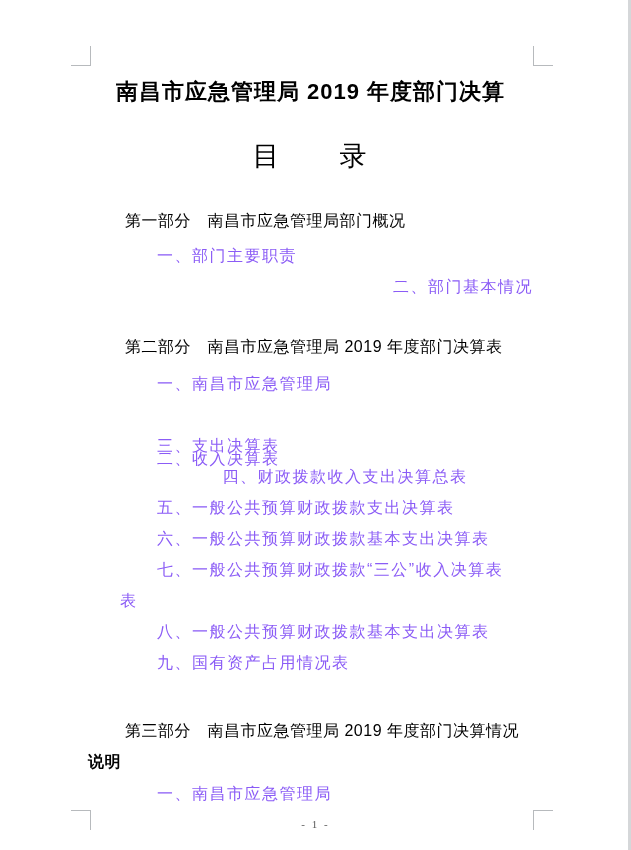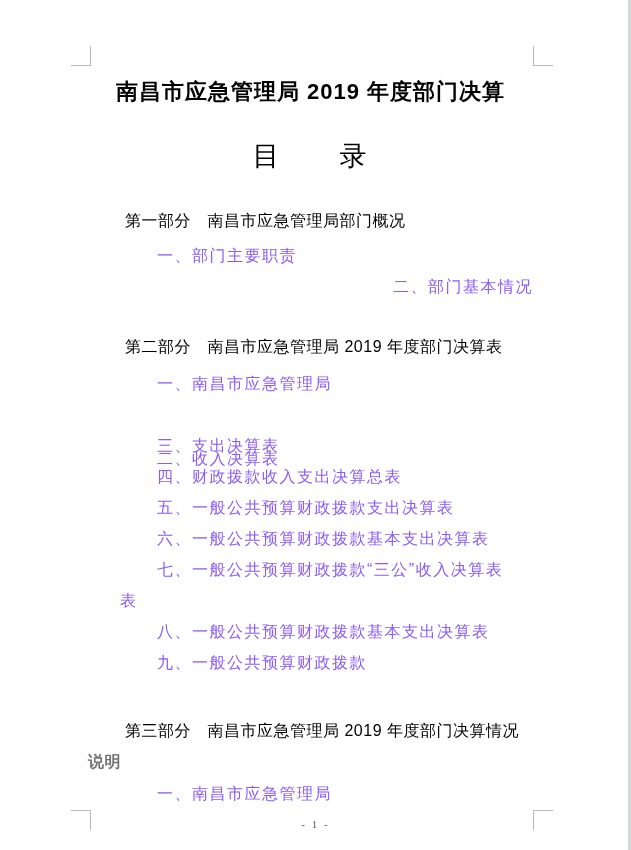--- a/index.html
+++ b/index.html
@@ -41,21 +41,21 @@
   .toc-line{
     position:absolute;left:0;right:0;height:31px;line-height:31px;
     font-size:16px;color:#8b5cf6;letter-spacing:1.5px;white-space:nowrap;
     font-family:Liberation Sans, sans-serif;
   }
   .toc-line.section{
     padding-left:37px;font-weight:normal;color:#000;letter-spacing:0.5px;
     font-family:"Liberation Sans","DejaVu Sans",sans-serif;
   }
   .toc-line.section-cont{
-    padding-left:0;font-weight:bold;color:#737373;letter-spacing:0.5px;
+    padding-left:0;font-weight:bold;color:#000000;letter-spacing:0.5px;
     font-family:"Liberation Sans","DejaVu Sans",sans-serif;
   }
   .toc-line.item{padding-left:69px;}
   .toc-line.item-cont{padding-left:32px;}
 
   .page-number{
     position:absolute;left:0;right:0;top:816px;height:16px;line-height:16px;
     text-align:center;font-size:11px;color:#5a5a5a;letter-spacing:2px;
     font-family:"Liberation Serif","DejaVu Serif",serif;
   }
@@ -74,27 +74,27 @@
     <h1 class="doc-title">南昌市应急管理局 2019 年度部门决算</h1>
     <h2 class="toc-heading">目　　录</h2>
     <div id="toc-container">
         <div class="toc-line section" style="top: 198px;">第一部分　南昌市应急管理局部门概况</div>
         <div class="toc-line item" style="top: 233px;">一、部门主要职责</div>
         <div class="toc-line item" style="top: 264px; text-align: right;">二、部门基本情况</div>
         <div class="toc-line section" style="top: 324px;">第二部分　南昌市应急管理局 2019 年度部门决算表</div>
         <div class="toc-line item" style="top: 361px;">一、南昌市应急管理局</div>
         <div class="toc-line item" style="top: 392px; margin-top: 44px;">二、收入决算表</div>
         <div class="toc-line item" style="top: 423px;">三、支出决算表</div>
-        <div class="toc-line item" style="top: 454px;">四、财政拨款收入支出决算总表</div>
+        <div class="toc-line item" style="top: 454px; text-align: center;">四、财政拨款收入支出决算总表</div>
         <div class="toc-line item" style="top: 485px;">五、一般公共预算财政拨款支出决算表</div>
         <div class="toc-line item" style="top: 516px;">六、一般公共预算财政拨款基本支出决算表</div>
         <div class="toc-line item" style="top: 547px;">七、一般公共预算财政拨款“三公”收入决算表</div>
         <div class="toc-line item-cont" style="top: 578px;">表</div>
         <div class="toc-line item" style="top: 609px;">八、一般公共预算财政拨款基本支出决算表</div>
-        <div class="toc-line item" style="top: 640px;">九、一般公共预算财政拨款</div>
+        <div class="toc-line item" style="top: 640px;">九、国有资产占用情况表</div>
         <div class="toc-line section" style="top: 708px;">第三部分　南昌市应急管理局 2019 年度部门决算情况</div>
         <div class="toc-line section-cont" style="top: 739px;">说明</div>
         <div class="toc-line item" style="top: 771px;">一、南昌市应急管理局</div>
       </div>
   </div>
 
   <div class="page-number">- 1 -</div>
 
   <div class="right-edge"></div>
 </div>

